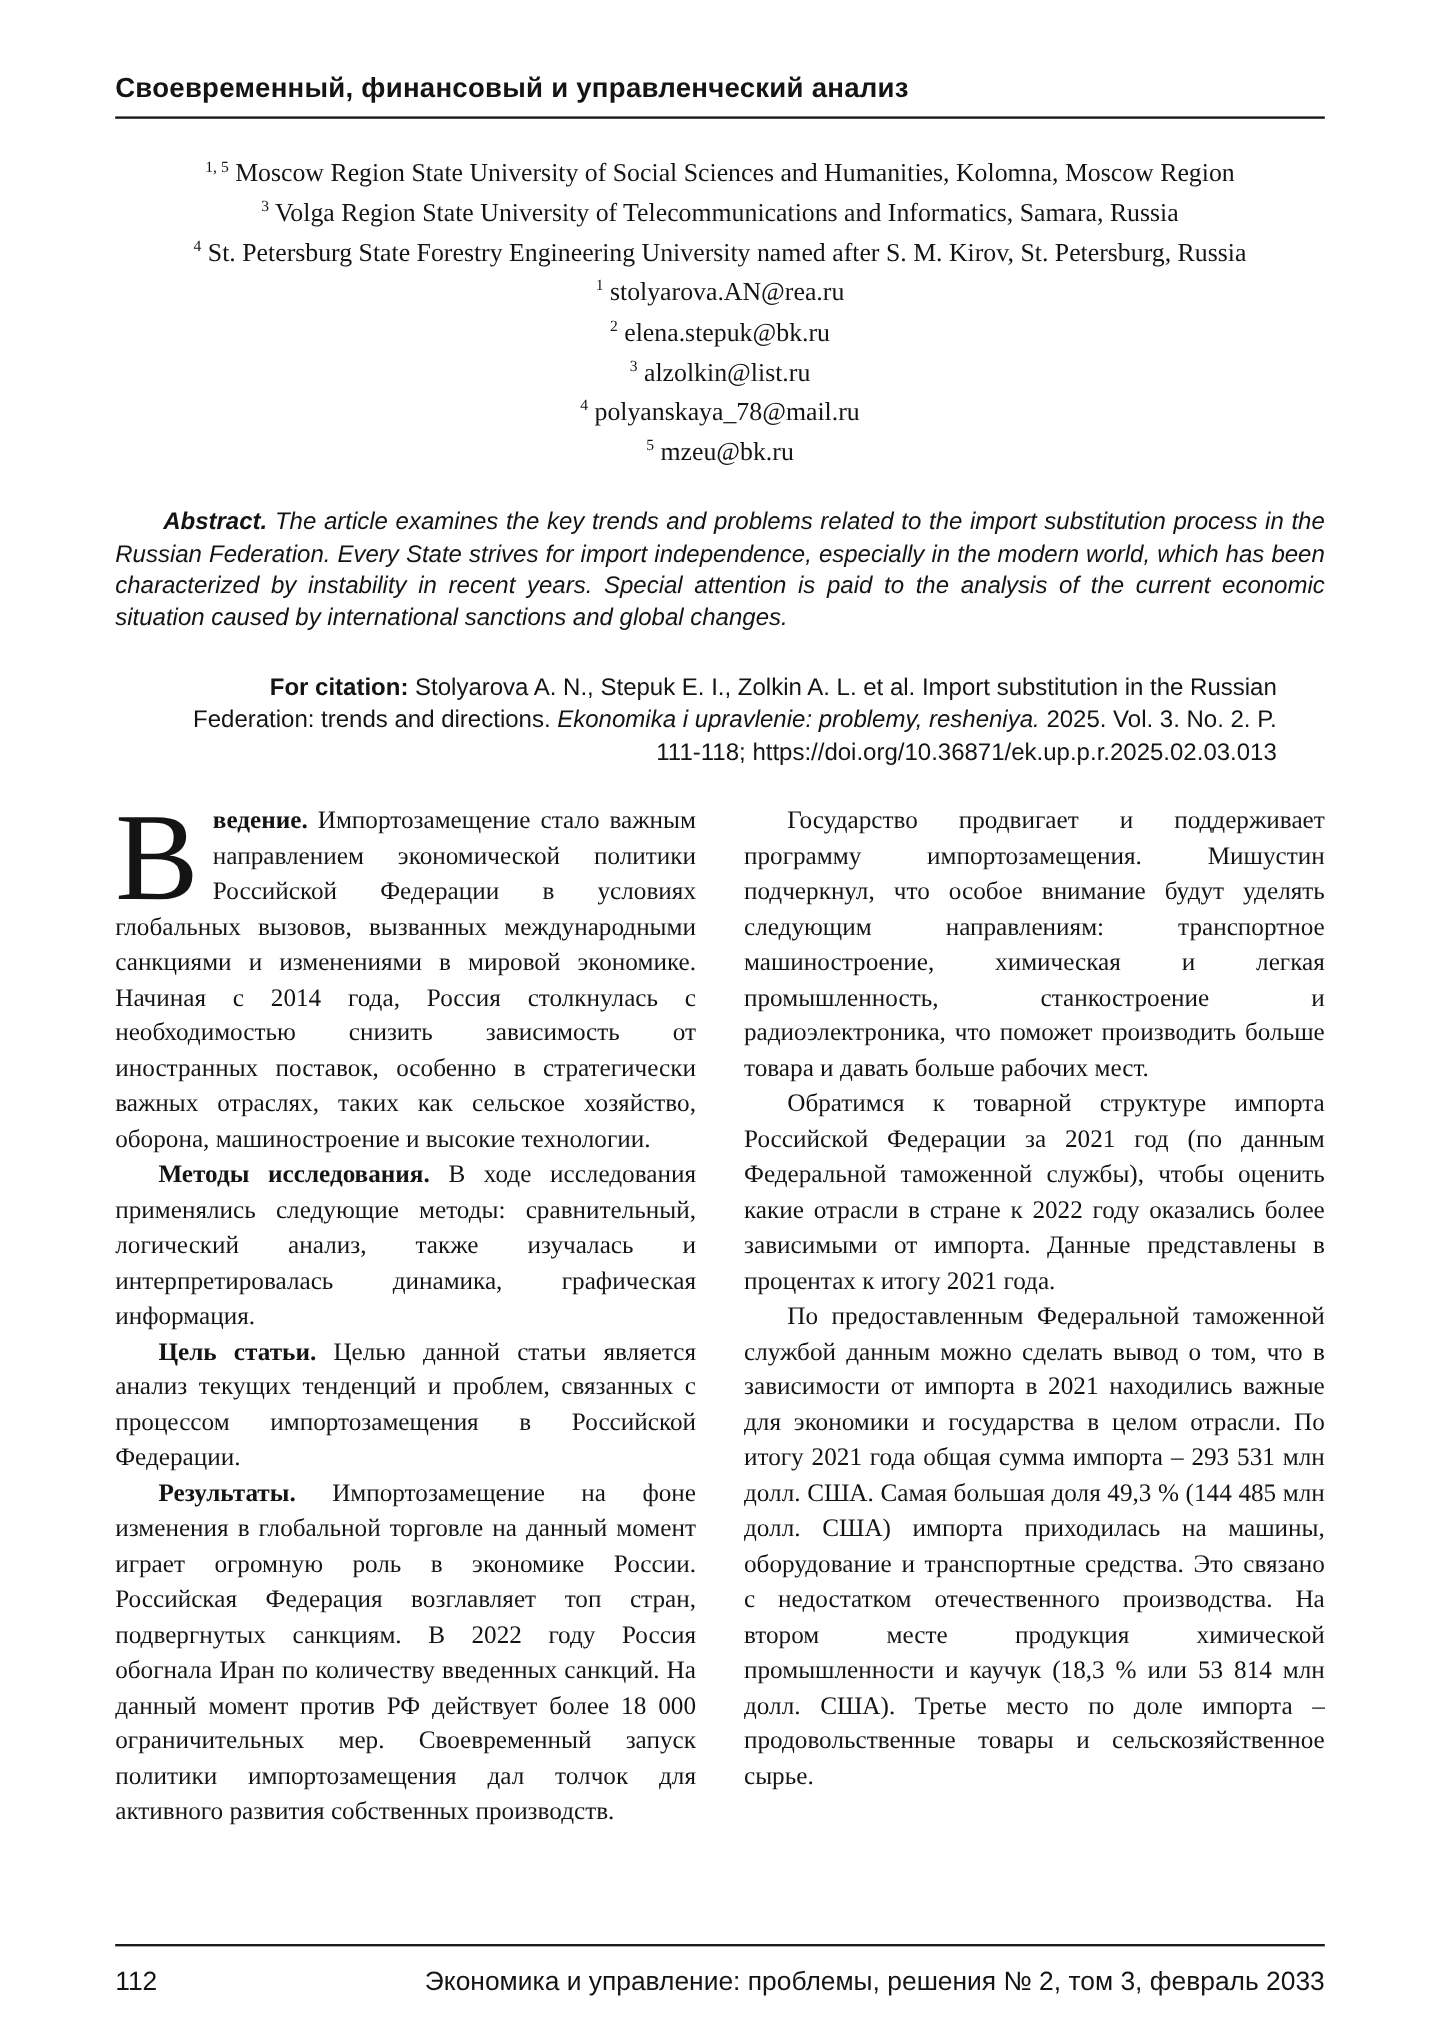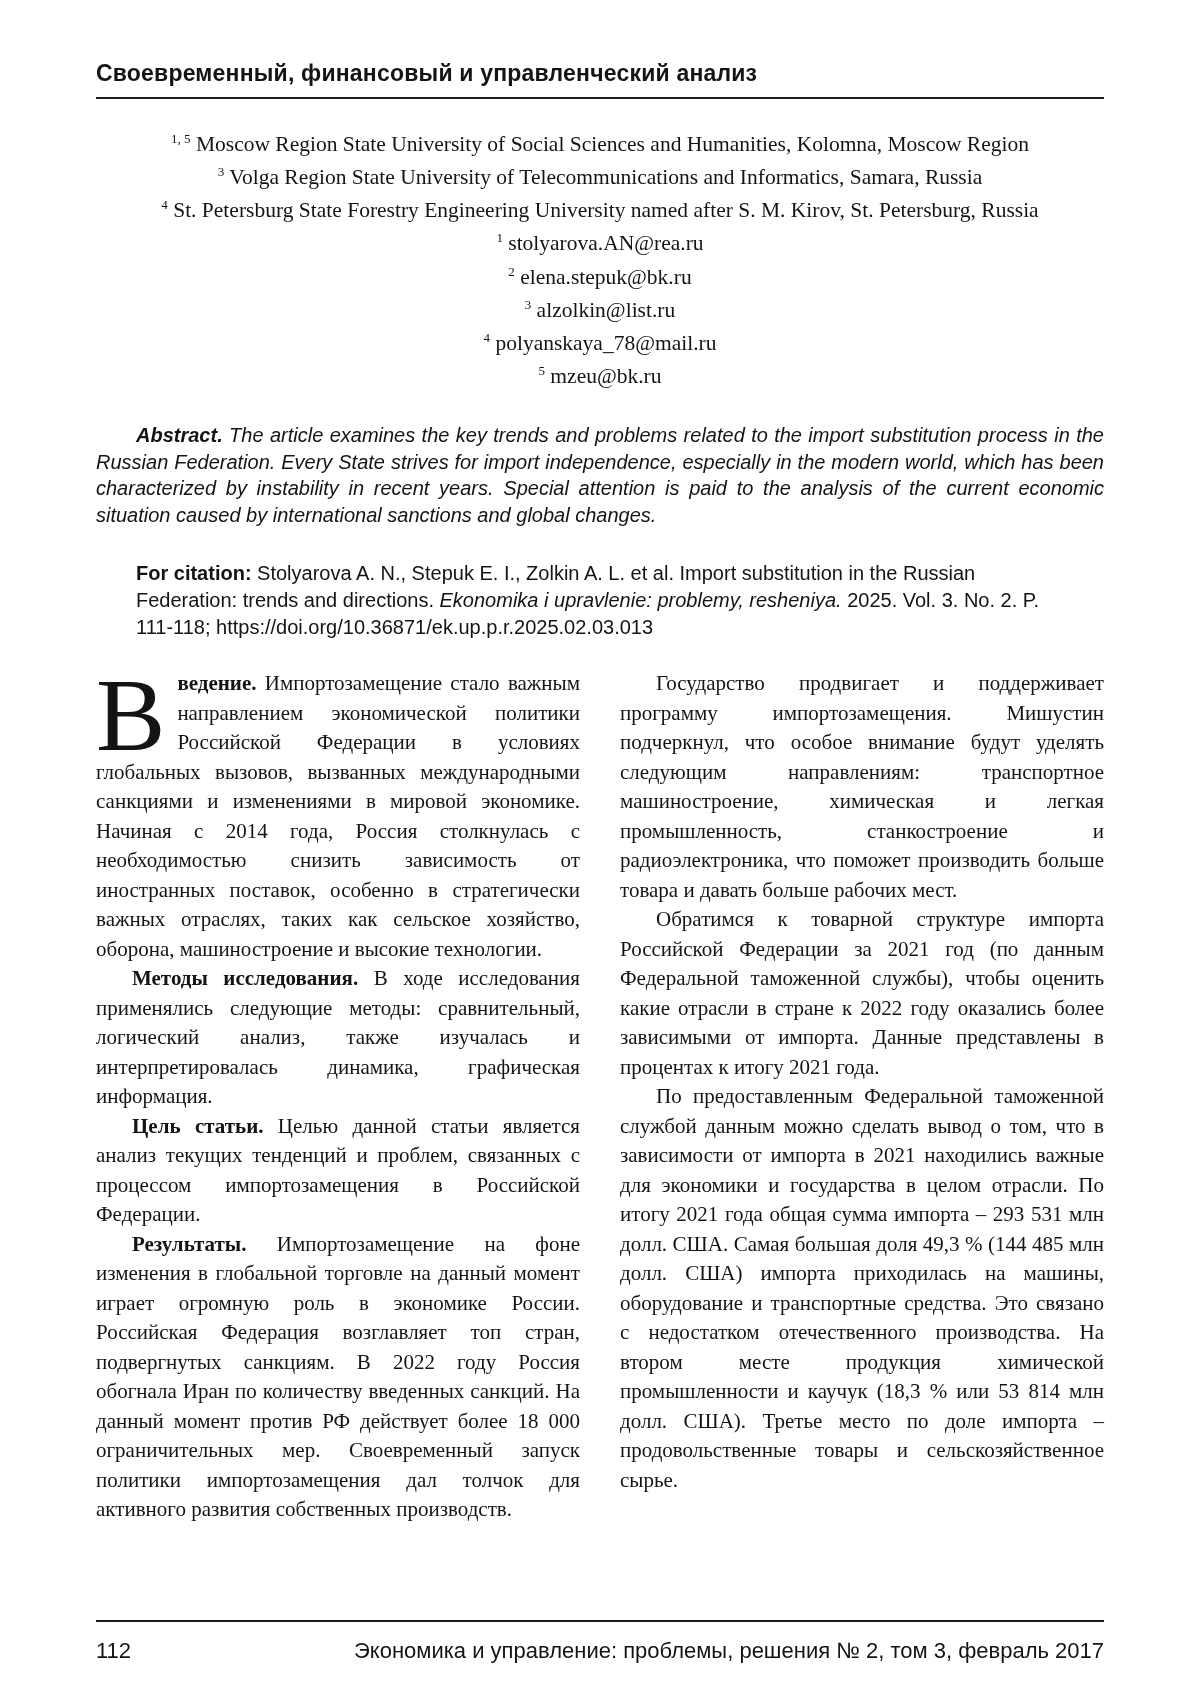--- a/index.html
+++ b/index.html
@@ -45,21 +45,21 @@
   .abstract-block .lead { font-weight: bold; }
 
   
   .citation {
     margin-top: 32px;
     font-family: "Liberation Sans", sans-serif;
     font-size: 20px;
     line-height: 27px;
     padding-left: 40px;
     padding-right: 40px;
-    text-align: left;
+    text-align: right;
   }
   .citation .lead { font-weight: bold; }
   .citation .ital { font-style: italic; }
 
   
   .columns {
     margin-top: 28px;
     display: flex;
     gap: 40px;
     font-size: 21px;
@@ -129,14 +129,14 @@
       <p><span>Государство продвигает и поддерживает программу импортозамещения. Мишустин подчеркнул, что особое внимание будут уделять следующим направлениям: транспортное машиностроение, химическая и легкая промышленность, станкостроение и радиоэлектроника, что поможет производить больше товара и давать больше рабочих мест.</span></p>
       <p><span>Обратимся к товарной структуре импорта Российской Федерации за 2021 год (по данным Федеральной таможенной службы), чтобы оценить какие отрасли в стране к 2022 году оказались более зависимыми от импорта. Данные представлены в процентах к итогу 2021 года.</span></p>
       <p><span>По предоставленным Федеральной таможенной службой данным можно сделать вывод о том, что в зависимости от импорта в 2021 находились важные для экономики и государства в целом отрасли. По итогу 2021 года общая сумма импорта – 293 531 млн долл. США. Самая большая доля 49,3 % (144 485 млн долл. США) импорта приходилась на машины, оборудование и транспортные средства. Это связано с недостатком отечественного производства. На втором месте продукция химической промышленности и каучук (18,3 % или 53 814 млн долл. США). Третье место по доле импорта – продовольственные товары и сельскозяйственное сырье.</span></p>
     </div>
   </div>
 
 </div>
 
 <div class="footer">
   <span>112</span>
-  <span>Экономика и управление: проблемы, решения № 2, том 3, февраль 2017</span>
+  <span>Экономика и управление: проблемы, решения № 2, том 3, февраль 2033</span>
 </div>
 
 </body></html>

